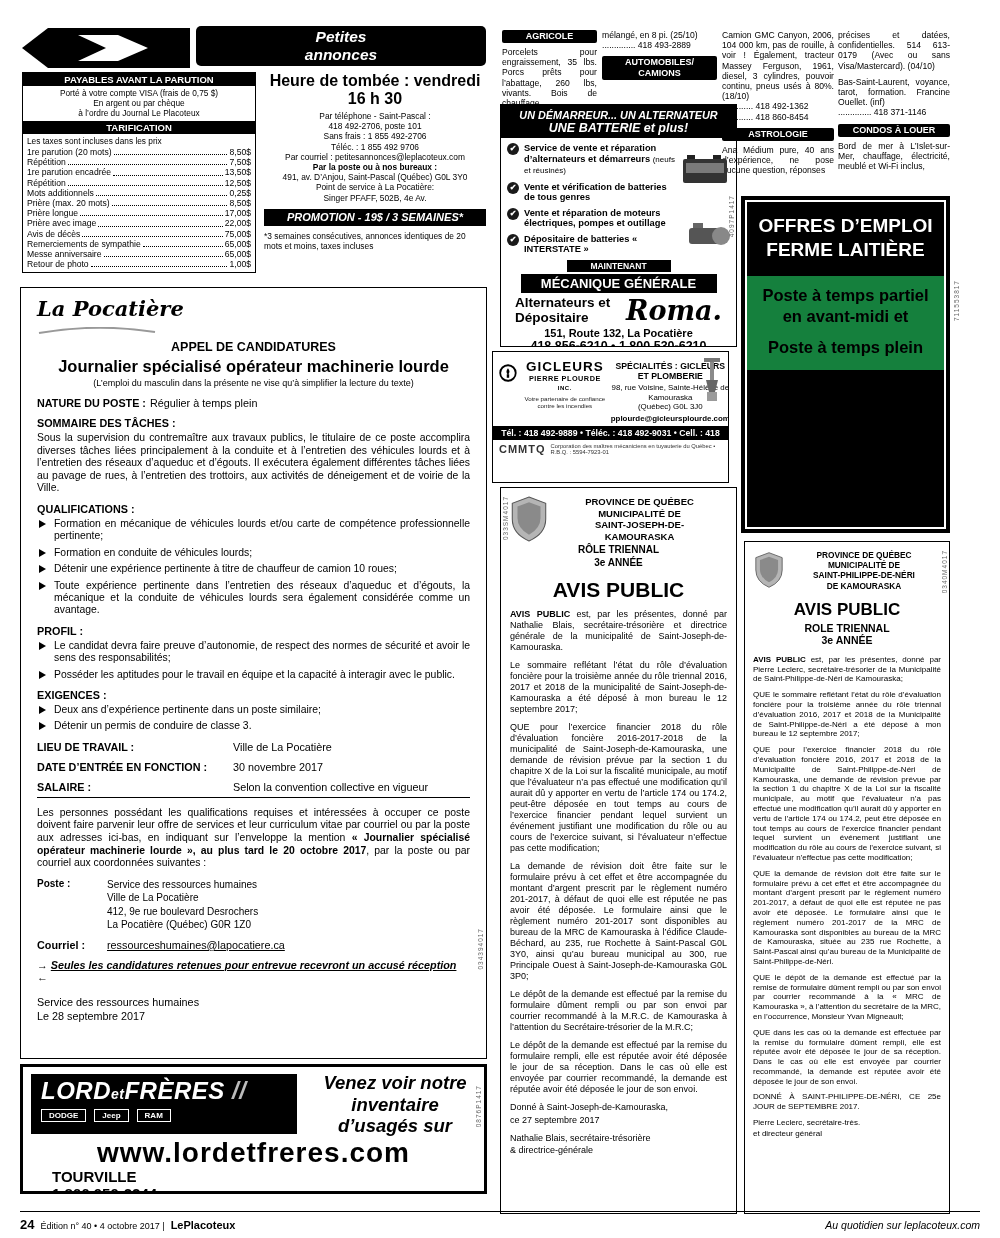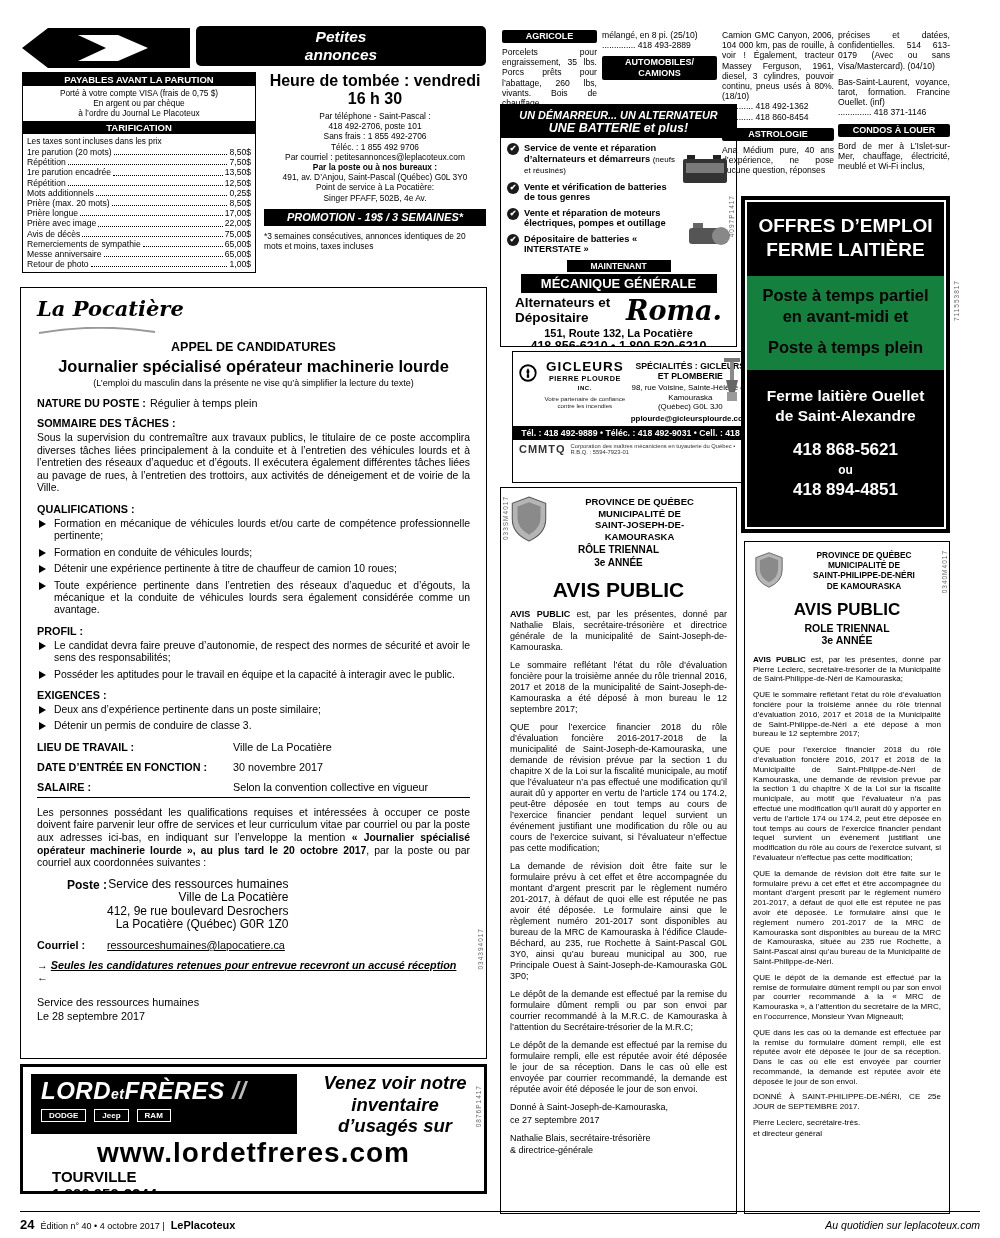--- a/index.html
+++ b/index.html
@@ -59,21 +59,21 @@
 .motor{position:absolute;right:5px;top:82px;}
 .maint{width:104px;margin:1px auto 2px;font-size:8.5px;line-height:12px;}
 .mec{width:196px;margin:0 auto;font-size:13px;line-height:19px;}
 .roma-brand{display:flex;justify-content:space-between;align-items:center;padding:2px 14px 0;}
 .roma-bl{font-size:13.5px;font-weight:bold;line-height:15px;}
 .roma-script{font-family:"DejaVu Serif",serif;font-style:italic;font-weight:bold;font-size:27px;}
 .roma-addr{text-align:center;font-weight:bold;font-size:11px;margin-top:1px;}
 .roma-phone{text-align:center;font-weight:bold;font-size:12.5px;}
 
 
-#gicleurs{left:512px;top:351px;width:237px;height:132px;border:1px solid #000;overflow:hidden;}
+#gicleurs{left:492px;top:351px;width:237px;height:132px;border:1px solid #000;overflow:hidden;}
 .gic-top{position:relative;display:flex;padding:7px 6px 2px;}
 .gic-logo{width:116px;display:flex;gap:4px;align-items:flex-start;}
 .gic-names{text-align:center;}
 .gic-n1{font-size:13.5px;font-weight:bold;letter-spacing:1px;}
 .gic-n2{font-size:7.3px;font-weight:bold;letter-spacing:0.5px;}
 .gic-n3{font-size:6px;}
 .gic-tag{font-size:6.2px;margin-top:3px;color:#222;}
 .gic-right{flex:1;text-align:center;font-size:7.9px;line-height:9.6px;padding:3px 26px 0 2px;}
 .gic-spec{font-weight:bold;font-size:8.7px;margin-bottom:2px;}
 .gic-email{font-weight:bold;margin-top:2px;}
@@ -122,21 +122,21 @@
 .job-line .v{margin-left:4px;font-weight:normal;}
 .job-h{font-weight:bold;font-size:10.8px;margin-bottom:3px;}
 .job-p{font-size:10.4px;line-height:12.6px;text-align:justify;margin-bottom:8px;}
 .jb{display:flex;gap:7px;margin-bottom:4px;padding-left:2px;}
 .jb .tri{flex:0 0 8px;margin-top:2px;width:0;height:0;border-left:7px solid #000;
   border-top:4.5px solid transparent;border-bottom:4.5px solid transparent;}
 .jb .jt{flex:1;font-size:10.4px;line-height:12.4px;text-align:justify;}
 .job-kv{display:flex;font-size:10.8px;margin-bottom:8px;}
 .job-kv .k{flex:0 0 196px;font-weight:bold;}
 .job-rule{border-bottom:1px solid #000;margin:0 0 9px;}
-.job-poste{display:flex;font-size:12px;margin-bottom:7px;text-align:right;}
+.job-poste{display:flex;font-size:10px;margin-bottom:7px;}
 .job-poste .k{flex:0 0 70px;font-weight:bold;}
 .job-poste .lines div{line-height:13.5px;}
 .job-mail{font-size:10.8px;margin-bottom:8px;display:flex;}
 .job-mail .k{flex:0 0 70px;font-weight:bold;}
 .job-arrow{font-weight:bold;font-style:italic;font-size:10.8px;margin:6px 0 12px;}
 .job-sig{font-size:10.8px;line-height:14.5px;}
 
 
 #lord{left:20px;top:1064px;width:467px;height:130px;border:3px solid #000;overflow:hidden;
   position:absolute;}
@@ -427,27 +427,20 @@
       <div class="emp-top">
         <div>OFFRES D’EMPLOI</div>
         <div>FERME LAITIÈRE</div>
       </div>
       <div class="emp-white">
         <div>Poste à temps partiel</div>
         <div>en avant-midi et</div>
         <div class="sp8"></div>
         <div>Poste à temps plein</div>
       </div>
-      <div class="emp-black">
-        <div class="emp-farm">Ferme laitière Ouellet</div>
-        <div class="emp-farm">de Saint-Alexandre</div>
-        <div class="emp-phone">418 868-5621</div>
-        <div class="emp-ou">ou</div>
-        <div class="emp-phone" style="margin-top:0;">418 894-4851</div>
-      </div>
     </div>
   </div>
   <div class="vcode" style="left:953px;top:280px;">711553817</div>
 
   <div id="stphilippe" class="abs avis">
     <div class="avis-head">
       <svg width="28" height="38" viewBox="0 0 34 44">
         <path d="M17 1 L33 7 V22 Q33 36 17 43 Q1 36 1 22 V7 Z" fill="#b5b5b5" stroke="#555"></path>
         <path d="M17 6 L28 10 V21 Q28 31 17 37 Q6 31 6 21 V10 Z" fill="#8a8a8a"></path>
       </svg>

